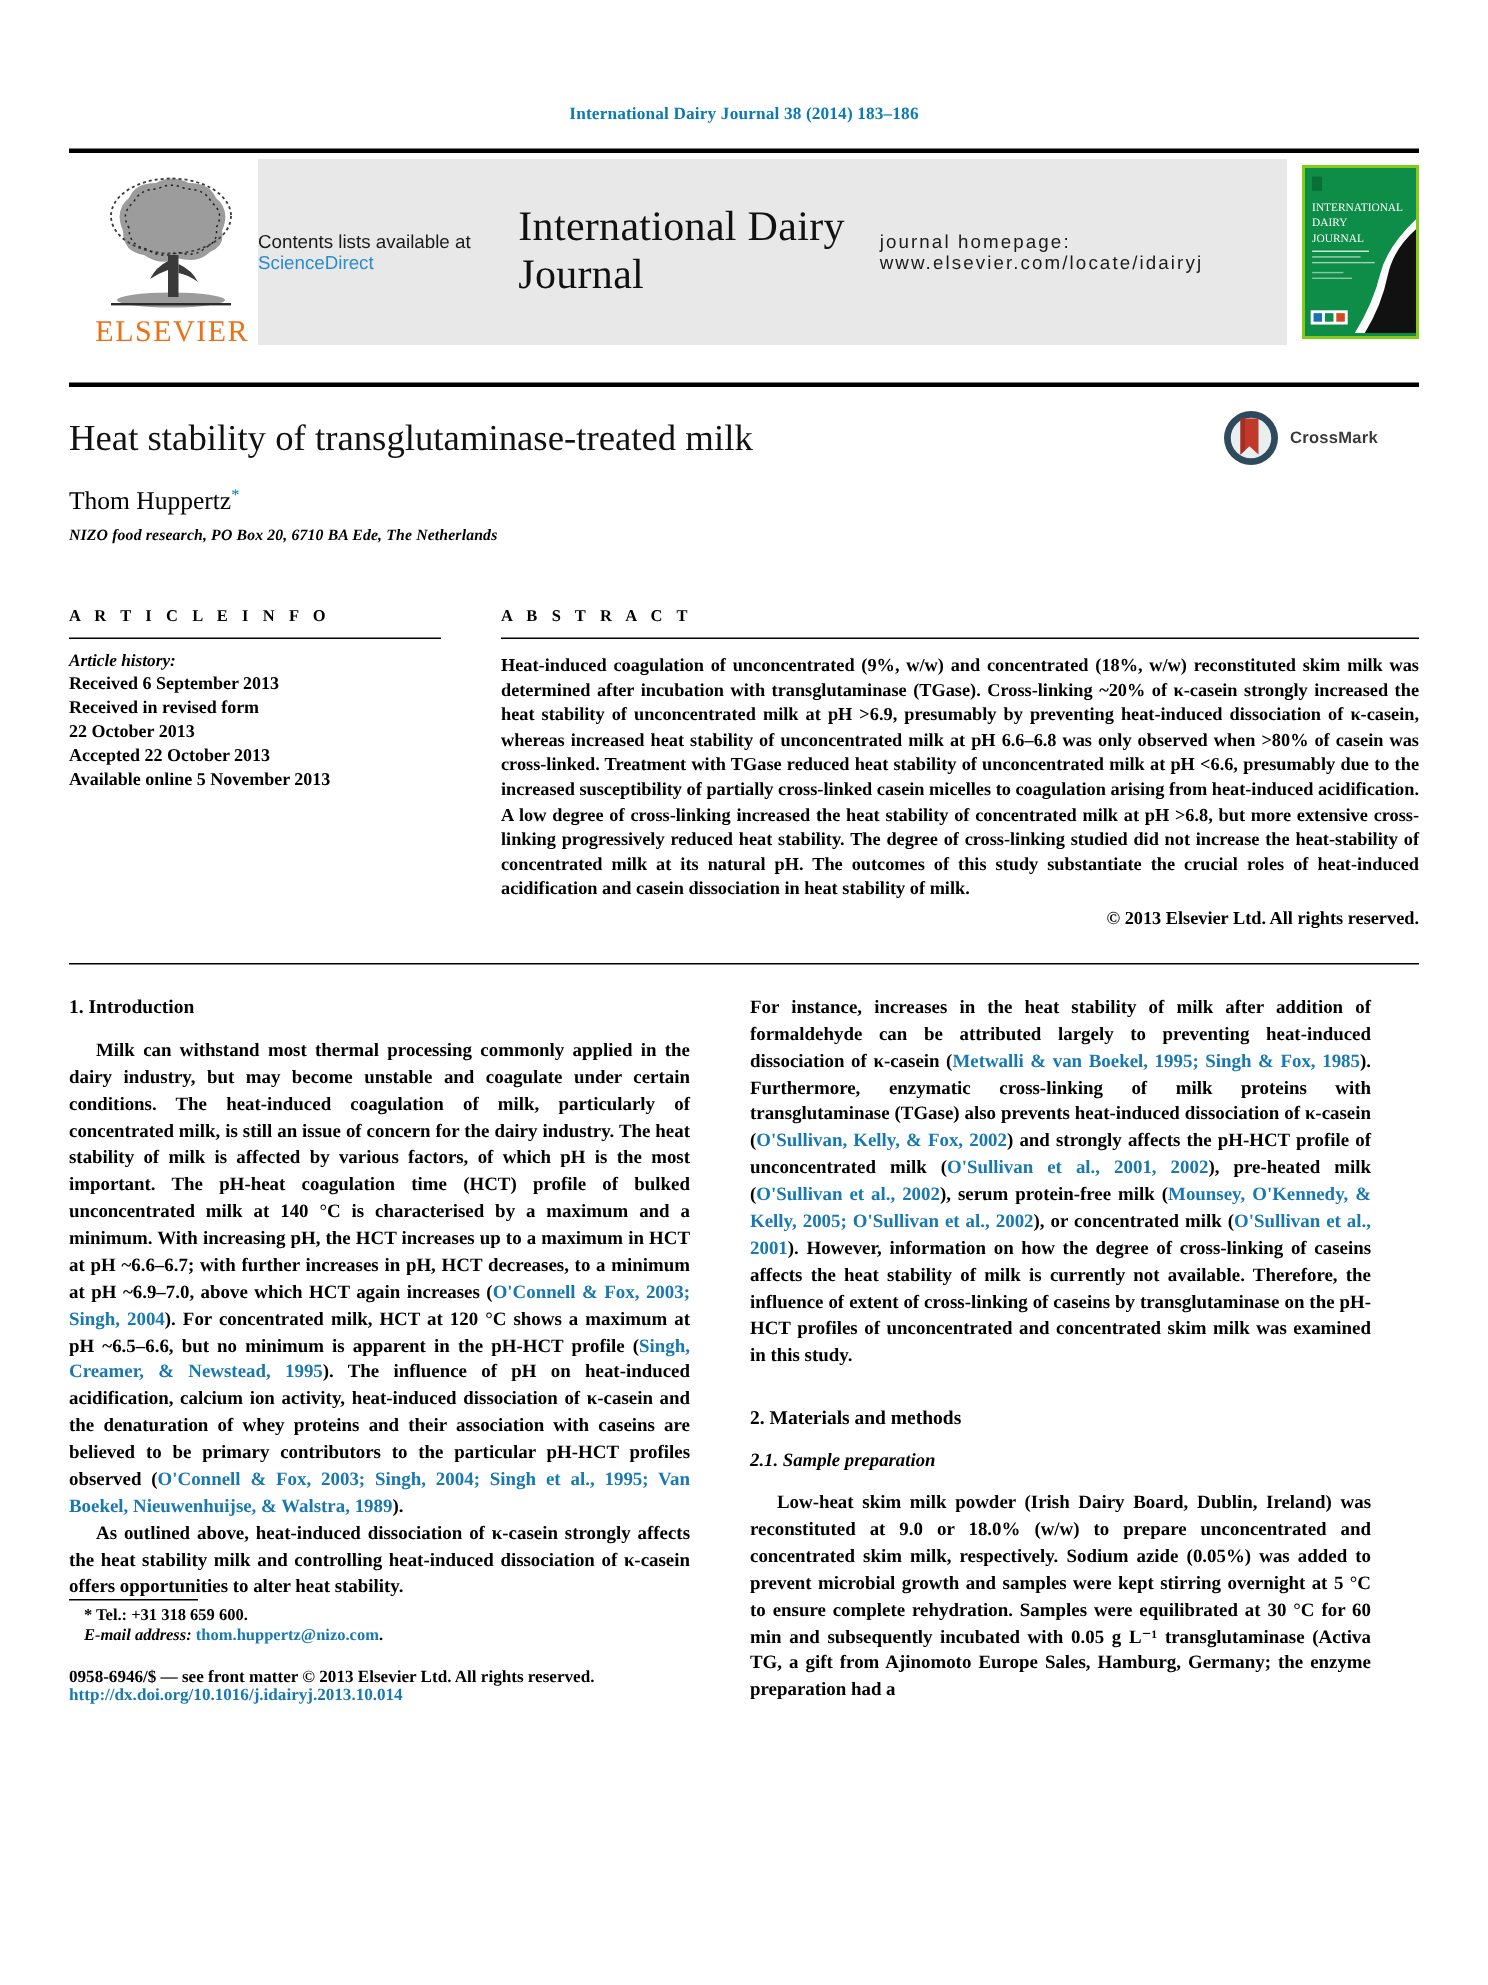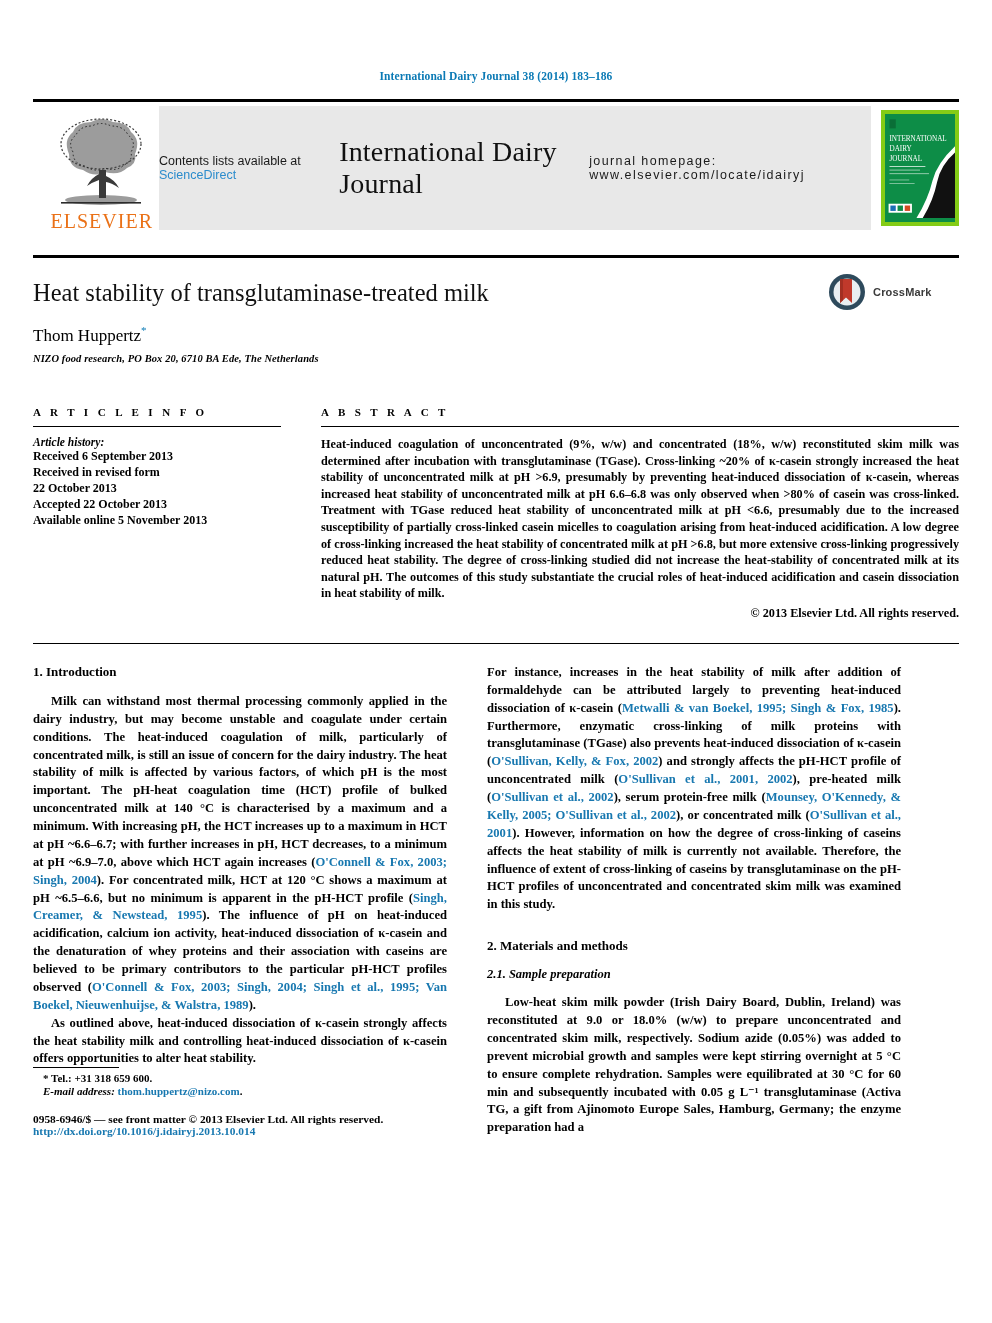--- a/index.html
+++ b/index.html
@@ -13,21 +13,21 @@
     font-family: "Liberation Serif", "DejaVu Serif", serif;
     color: #000000;
     position: relative;
     overflow: hidden;
   }
   .page {
     width: 992px;
     height: 1323px;
     position: relative;
     box-sizing: border-box;
-    padding: 0 33px;
+    padding: 0 46px;
   }
 
   
   .running-head {
     text-align: center;
     color: #0b7ab5;
     font-size: 11.5px;
     font-weight: bold;
     padding-top: 70px;
     letter-spacing: .1px;
@@ -91,21 +91,21 @@
     letter-spacing: 1.4px;
     color: #1a1a1a;
   }
   .cover {
     width: 78px;
     flex: 0 0 78px;
     margin-left: 10px;
     align-self: center;
     height: 116px;
     position: relative;
-    border: 4px solid #84cc16;
+    border: 2px solid #84cc16;
     box-sizing: border-box;
     overflow: hidden;
     background: #0d8d47;
   }
   .cover-svg { position:absolute; inset:0; }
 
   
   .title-block {
     border-top: 3px solid #000;
     margin-top: 22px;

